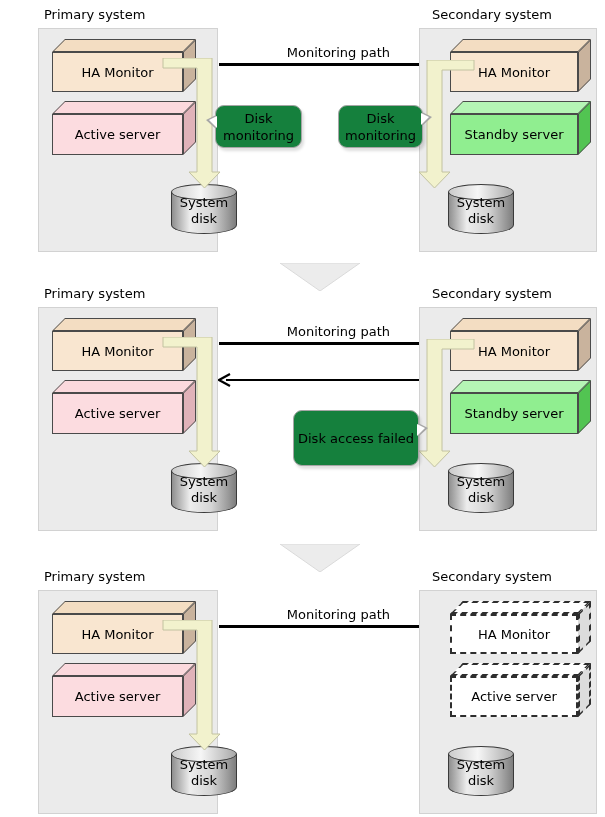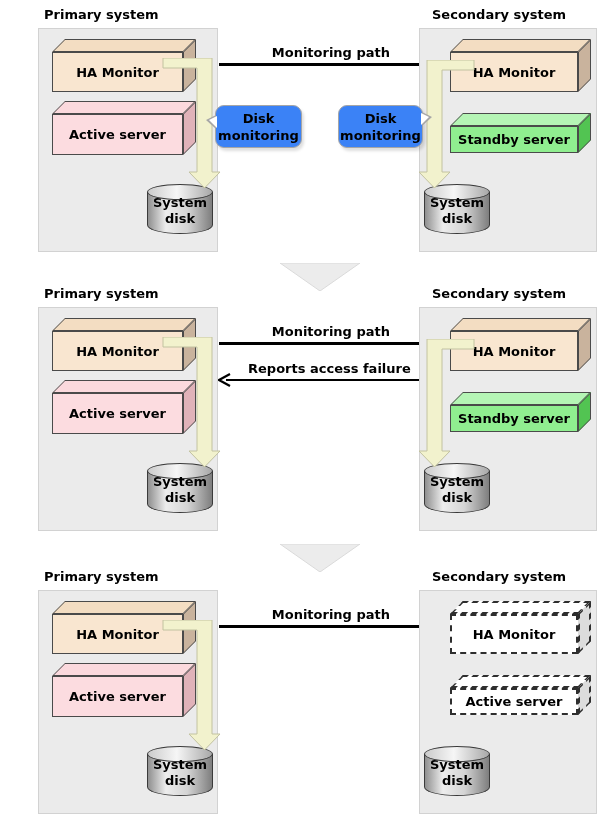--- a/index.html
+++ b/index.html
@@ -1,18 +1,18 @@
 <!DOCTYPE html>
 <html style="--panel-bg: #ebebeb; --panel-border: #d2d2d2; --tan-front: #f9e6d0; --tan-top: #f3ddc2; --tan-side: #c9b39d; --pink-front: #fcdce0; --pink-top: #fbd9dd; --pink-side: #e0b2b9; --green-front: #90ee90; --green-top: #b5f5b5; --green-side: #52c452; --arrow-fill: #f2f2cd; --arrow-stroke: #c2c2a0; --chevron-fill: #ececec; --line-color: #000000;"><head>
 <meta charset="utf-8">
 <style>
   html,body{margin:0;padding:0;background:#fff;}
   .stage{
     position:relative;width:605px;height:817px;background:#fff;overflow:hidden;
-    font-family:"DejaVu Sans","Liberation Sans",sans-serif;font-size:13px;color:#000;font-weight:bold;
+    font-family:"DejaVu Sans","Liberation Sans",sans-serif;font-size:13px;color:#000;
   }
   .section{position:absolute;left:0;width:605px;}
   .sec1{top:0;height:279px;}
   .sec2{top:279px;height:283px;}
   .sec3{top:562px;height:255px;}
 
   .sys-title{position:absolute;top:7px;white-space:nowrap;font-size:13px;}
   .title-left{left:44px;}
   .title-right{left:432px;}
 
@@ -29,24 +29,24 @@
   .tan  .front{background:var(--tan-front,#f9e6d0);}  .tan  .top{background:var(--tan-top,#f3ddc2);}  .tan  .side{background:var(--tan-side,#c9b39d);}
   .pink .front{background:var(--pink-front,#fcdce0);} .pink .top{background:var(--pink-top,#fbd9dd);} .pink .side{background:var(--pink-side,#e0b2b9);}
   .green .front{background:var(--green-front,#90ee90);} .green .top{background:var(--green-top,#b5f5b5);} .green .side{background:var(--green-side,#52c452);}
   .dashedbox .face{border:2px dashed #2e2e2e;}
   .dashedbox .front{background:#fff;} .dashedbox .top{background:#fff;} .dashedbox .side{background:#dcdcdc;}
 
   
   .pos-l-monitor{left:52px;top:52px;width:131px;height:40px;}
   .pos-l-server {left:52px;top:114px;width:131px;height:41px;}
   .pos-r-monitor{left:450px;top:52px;width:128px;height:40px;}
-  .pos-r-server {left:450px;top:126px;width:128px;height:27px;}
-
-  
-  .disk{position:absolute;width:66px;height:50px;z-index:1;}
+  .pos-r-server {left:450px;top:114px;width:128px;height:41px;}
+
+  
+  .disk{position:absolute;width:66px;height:50px;z-index:1;margin-left:24px;}
   .disk-l{left:147px;top:184px;}
   .disk-r{left:424px;top:184px;}
   .disk-body{position:absolute;left:0;right:0;top:8px;bottom:0;background:linear-gradient(90deg,#8f8f8f,#ededed 28%,#d4d4d4 62%,#7e7e7e);border:1px solid #3a3a3a;border-top:none;border-radius:0 0 33px 33px/0 0 9px 9px;box-sizing:border-box;}
   .disk-top{position:absolute;left:0;right:0;top:0;height:16px;background:linear-gradient(90deg,#cbcbcb,#f6f6f6 45%,#a8a8a8);border:1px solid #3a3a3a;border-radius:50%;box-sizing:border-box;}
   .disk-label{position:absolute;left:0;right:0;top:11px;display:flex;flex-direction:column;align-items:center;line-height:16px;z-index:4;}
 
   
   .flow-arrow{position:absolute;z-index:3;}
   .flow-arrow polygon{fill:var(--arrow-fill,#f2f2cd);stroke:var(--arrow-stroke,#c2c2a0);stroke-width:1;}
   .arrow-l{left:153px;top:58px;}
@@ -55,21 +55,21 @@
   
   .hline{position:absolute;background:var(--line-color,#000);z-index:1;}
   .mon-line{left:219px;top:63px;width:200px;height:3px;}
   .rep-line{left:226px;top:100px;width:193px;height:2px;}
   .line-label{position:absolute;text-align:right;white-space:nowrap;z-index:2;}
   .mon-label{left:250px;top:45px;width:140px;}
   .rep-label{left:248px;top:82px;width:160px;}
   .rep-head{position:absolute;left:218px;top:94px;z-index:2;}
 
   
-  .callout{position:absolute;background:#3b82f6;border:1px solid #a6a6a6;border-radius:9px;box-shadow:2px 3px 3px rgba(0,0,0,.13);display:flex;align-items:center;justify-content:center;text-align:center;line-height:17px;z-index:5;box-sizing:border-box;}
+  .callout{position:absolute;background:#15803d;border:1px solid #a6a6a6;border-radius:9px;box-shadow:2px 3px 3px rgba(0,0,0,.13);display:flex;align-items:center;justify-content:center;text-align:center;line-height:17px;z-index:5;box-sizing:border-box;}
   .co-s1-left{left:215px;top:105px;width:87px;height:43px;}
   .co-s1-right{left:338px;top:105px;width:85px;height:43px;}
   .co-s2-right{left:293px;top:131px;width:126px;height:56px;}
   .tail{position:absolute;width:0;height:0;}
   .tail-l-out{left:-10px;top:9px;border-top:5px solid transparent;border-bottom:9px solid transparent;border-right:10px solid #a6a6a6;}
   .tail-l-in{left:-7px;top:10px;border-top:4px solid transparent;border-bottom:8px solid transparent;border-right:8px solid #fff;}
   .tail-r-out{right:-10px;top:6px;border-top:5px solid transparent;border-bottom:9px solid transparent;border-left:10px solid #a6a6a6;}
   .tail-r-in{right:-7px;top:7px;border-top:4px solid transparent;border-bottom:8px solid transparent;border-left:8px solid #fff;}
   .tail-r-out2{right:-10px;top:12px;border-top:5px solid transparent;border-bottom:9px solid transparent;border-left:10px solid #a6a6a6;}
   .tail-r-in2{right:-7px;top:13px;border-top:4px solid transparent;border-bottom:8px solid transparent;border-left:8px solid #fff;}
@@ -166,21 +166,20 @@
   <div class="section sec2">
     <div class="sys-title title-left">Primary system</div>
     <div class="sys-title title-right">Secondary system</div>
 
     <div class="panel panel-left"></div>
     <div class="panel panel-right"></div>
 
     <div class="hline mon-line"></div>
     <div class="line-label mon-label">Monitoring path</div>
 
-    <div class="line-label rep-label">Reports access failure</div>
     <div class="hline rep-line"></div>
     <svg class="rep-head" width="13" height="14" viewBox="0 0 13 14">
       <path d="M12 1 L1 7 L12 13" fill="none" stroke="#000" stroke-width="2.2"></path>
     </svg>
 
     <div class="box3d tan pos-l-monitor">
       <div class="face top"></div>
       <div class="face side"></div>
       <div class="face front">
           <span>HA Monitor</span>
@@ -225,20 +224,25 @@
     </div>
     <div class="disk disk-r">
       <div class="disk-body"></div>
       <div class="disk-top"></div>
       <div class="disk-label">
         <span>System</span>
         <span>disk</span>
       </div>
     </div>
 
+    <div class="callout co-s2-right">
+      <div class="tail tail-r-out2"></div>
+      <div class="tail tail-r-in2"></div>
+      <span>Disk access failed</span>
+    </div>
 
     <svg class="chevron chev2" width="80" height="28" viewBox="0 0 80 28">
       <polygon points="0,0 80,0 40,28"></polygon>
     </svg>
   </div>
 
   <div class="section sec3">
     <div class="sys-title title-left">Primary system</div>
     <div class="sys-title title-right">Secondary system</div>
 

